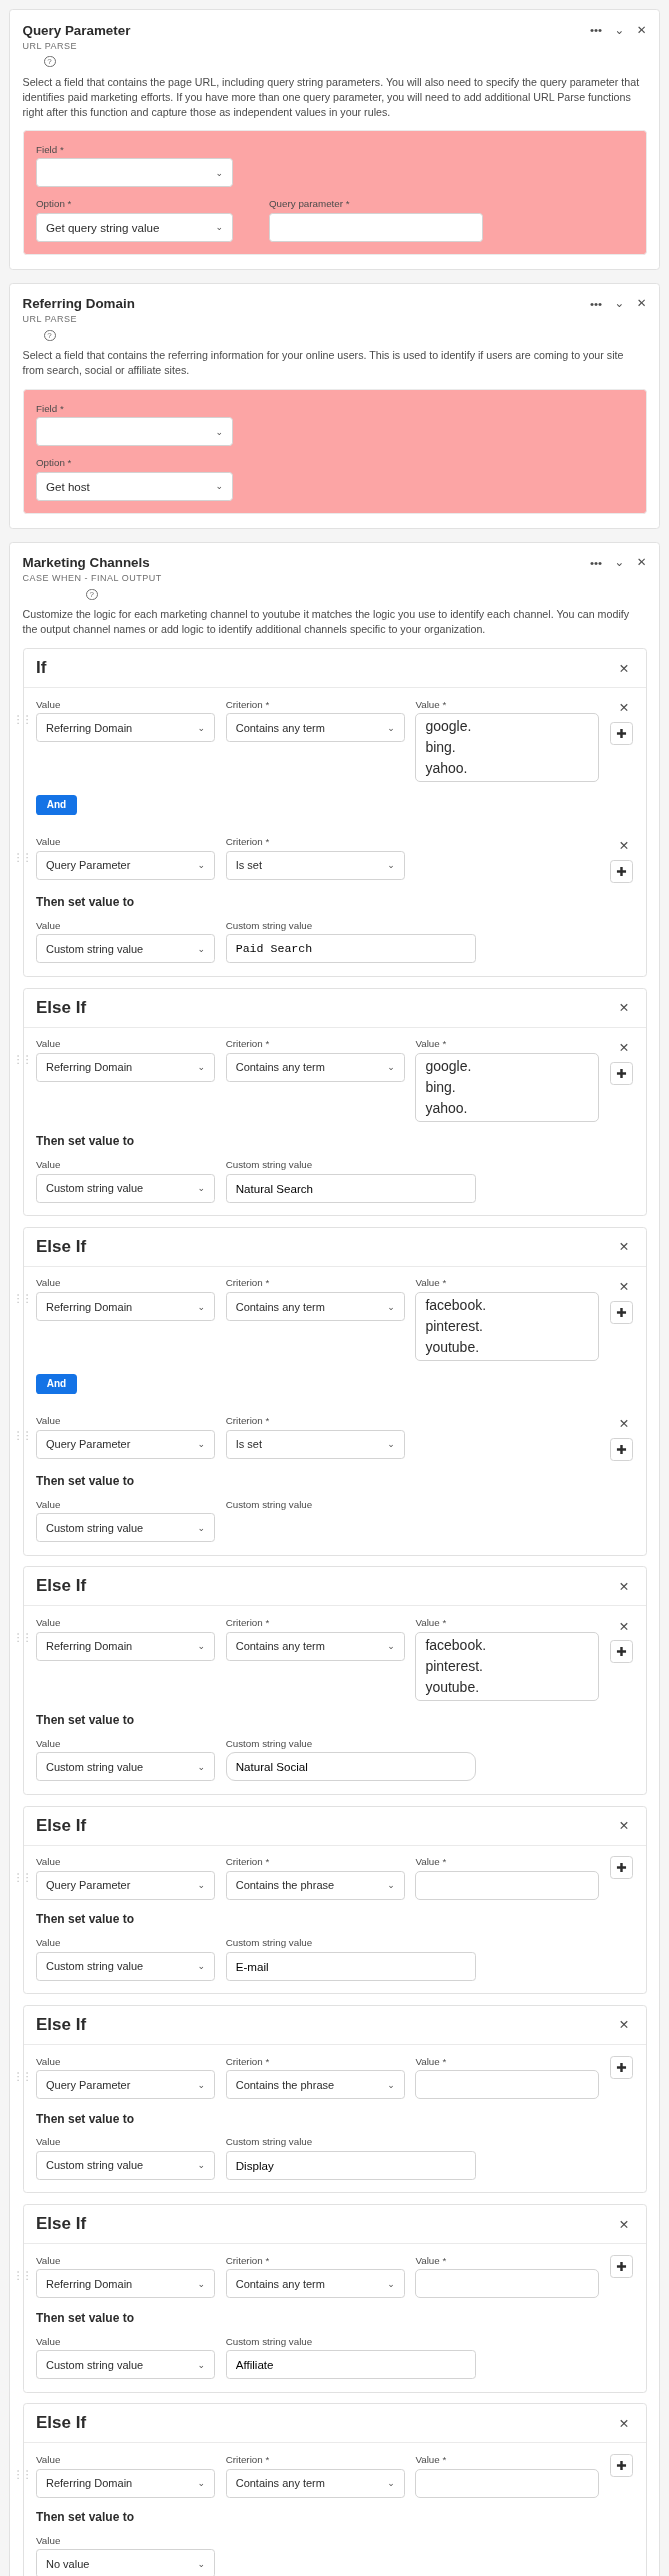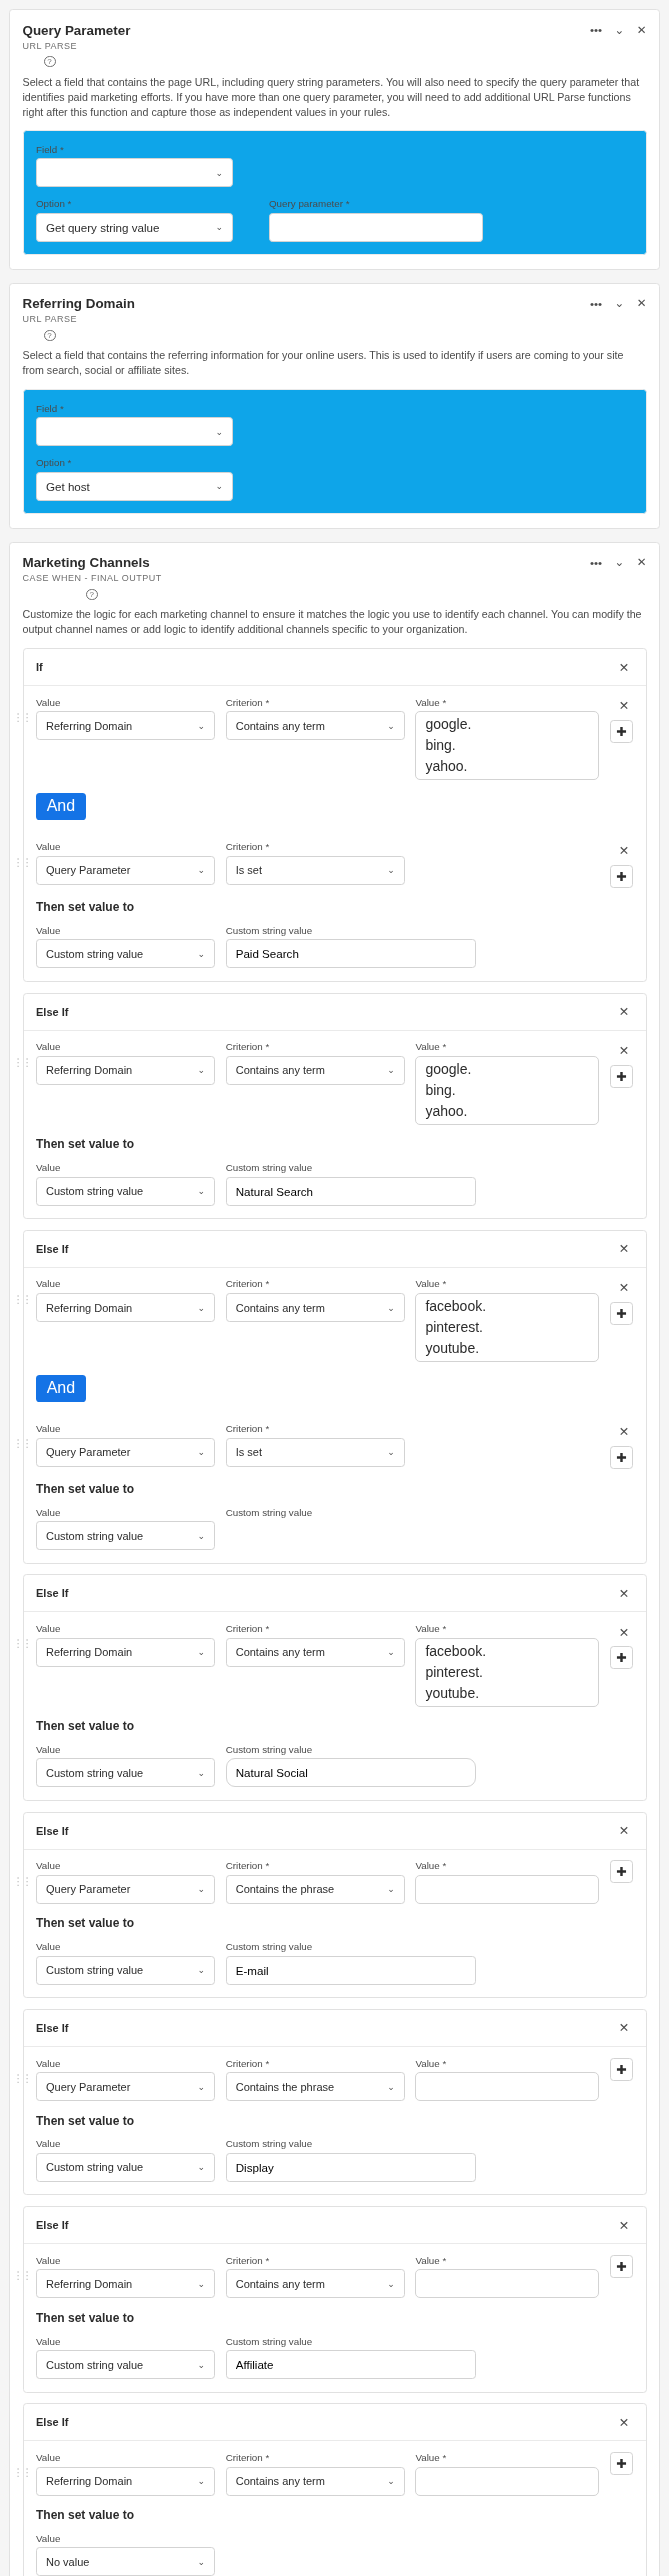--- a/index.html
+++ b/index.html
@@ -5,43 +5,43 @@
   * { box-sizing: border-box; margin: 0; padding: 0; }
   body { font-family: -apple-system, BlinkMacSystemFont, "Segoe UI", Arial, sans-serif; background: #f5f5f5; padding: 9px; font-size: 11.6px; color: #2c2c2c; }
   .panel { background: #fff; border: 0.9px solid #e1e1e1; border-radius: 3.6px; margin-bottom: 12.5px; padding: 12.5px 12.5px 14.3px 12.5px; }
   .panel-head { display: flex; align-items: flex-start; justify-content: space-between; }
   .panel-title { font-weight: 700; font-size: 13.4px; }
   .panel-sub { font-size: 9px; letter-spacing: 0.5px; color: #6e6e6e; text-transform: uppercase; display: inline-flex; align-items: center; gap: 5.4px; margin-top: 2.7px; flex-direction: column; }
   .panel-desc { font-size: 10.7px; color: #4b4b4b; margin-top: 7.1px; line-height: 1.4; }
   .panel-ctrls { display: flex; gap: 12.5px; align-items: center; color: #4b4b4b; }
   .icn { display: inline-flex; align-items: center; justify-content: center; cursor: pointer; }
   .q-circle { width: 11.6px; height: 11.6px; border: 0.9px solid #6e6e6e; border-radius: 50%; color: #6e6e6e; font-size: 8px; line-height: 9.8px; text-align: center; }
-  .inner { border: 0.9px solid #eaeaea; border-radius: 3.6px; padding: 12.5px; margin-top: 10.7px; background: #0ea5e9; }
+  .inner { border: 0.9px solid #eaeaea; border-radius: 3.6px; padding: 12.5px; margin-top: 10.7px; background: #fca5a5; }
   .lbl { font-size: 9.8px; color: #4b4b4b; margin-bottom: 3.6px; }
   .req::after { content: " *"; color: #4b4b4b; }
   .fld-row { display: flex; gap: 36px; margin-top: 10.7px; flex-wrap: wrap; }
   .fld-row:first-child { margin-top: 0; }
   .sel { height: 29px; width: 197px; border: 0.9px solid #d3d3d3; border-radius: 3.6px; background: #fff; display: flex; align-items: center; justify-content: space-between; padding: 0 9px; font-size: 11.6px; }
   .txt-in { height: 29px; width: 214px; border: 0.9px solid #d3d3d3; border-radius: 3.6px; padding: 0 9px; font-size: 11.6px; }
   .chev { font-size: 9px; color: #505050; }
 
   .case-block { border: 0.9px solid #e1e1e1; border-radius: 3.6px; margin-top: 10.7px; background: #fff; }
   .case-head { display: flex; align-items: center; justify-content: space-between; padding: 9px 12.5px; border-bottom: 0.9px solid #eaeaea; }
-  .case-title { font-weight: 700; font-size: 11px; }
+  .case-title { font-weight: 700; font-size: 17px; }
   .cond-wrap { padding: 10.7px 12.5px 0 12.5px; position: relative; }
   .cond-row { display: flex; gap: 10.7px; align-items: flex-start; padding-bottom: 12.5px; position: relative; }
   .col-val, .col-crit { width: 179px; }
   .col-terms { flex: 1; }
   .col-act { display: flex; gap: 5.4px; flex-direction: column; align-items: flex-end; }
   .sel-s { height: 29px; width: 100%; border: 0.9px solid #d3d3d3; border-radius: 3.6px; background: #fff; display: flex; align-items: center; justify-content: space-between; padding: 0 9px; font-size: 11px; }
   .tarea { min-height: 54px; width: 100%; border: 0.9px solid #d3d3d3; border-radius: 5px; padding: 2px 9px; font-size: 14px; line-height: 1.5; resize: vertical; white-space: pre-line; }
   .tarea-sm { min-height: 29px; }
   .btn-sq { width: 23px; height: 23px; border: 0.9px solid #d3d3d3; border-radius: 3.6px; display: inline-flex; align-items: center; justify-content: center; background: #fff; font-size: 12.5px; cursor: pointer; }
   .btn-x { width: 18px; height: 18px; font-size: 12.5px; background: none; border: none; display: inline-flex; align-items: center; justify-content: center; cursor: pointer; color: #505050; }
-  .and-pill { display: inline-block; background: #1473e6; color: #fff; font-size: 16px; font-weight: 400; border-radius: 3.6px; padding: 4.5px 10.7px; margin: 0 0 10.7px 12.5px; cursor: pointer; }
+  .and-pill { display: inline-block; background: #1473e6; color: #fff; font-size: 10px; font-weight: 700; border-radius: 3.6px; padding: 4.5px 10.7px; margin: 0 0 10.7px 12.5px; cursor: pointer; }
   .setval { padding: 0 12.5px 12.5px 12.5px; }
   .setval-title { font-weight: 700; font-size: 12px; margin-bottom: 10.7px; }
   .setval-row { display: flex; gap: 10.7px; }
   .setval-row .col-val { width: 179px; }
   .setval-row .col-str { width: 250px; }
   .add-cond { margin-top: 9px; }
   .add-cond-btn { display: inline-flex; align-items: center; gap: 5.4px; border: 0.9px solid #d3d3d3; border-radius: 14.3px; padding: 4.5px 12.5px; background: #fff; font-size: 11px; cursor: pointer; }
   .plus-ic { font-weight: 700; }
   .otherwise { margin-top: 12.5px; }
   .otherwise .setval-title { margin-top: 3.6px; }
@@ -138,21 +138,21 @@
         <span>CASE WHEN - FINAL OUTPUT</span>
         <span class="q-circle icn">?</span>
       </div>
     </div>
     <div class="panel-ctrls">
       <span class="icn">•••</span>
       <span class="icn">⌄</span>
       <span class="icn">✕</span>
     </div>
   </div>
-  <div class="panel-desc">Customize the logic for each marketing channel to ensure it matches the logic you use to identify each channel. You can modify the output channel names or add logic to identify additional channels specific to your organization.</div>
+  <div class="panel-desc">Customize the logic for each marketing channel to youtube it matches the logic you use to identify each channel. You can modify the output channel names or add logic to identify additional channels specific to your organization.</div>
 
   <div id="cases-container">
       <div class="case-block"><div class="case-head">
           <div class="case-title">If</div>
     <span class="btn-x">✕</span>
         </div><div class="cond-wrap">
       <span class="drag-handle">⋮⋮</span>
       <div class="cond-row">
         <div class="col-val">
           <div class="lbl">Value</div>
@@ -207,21 +207,21 @@
     <div class="setval-row">
       <div class="col-val">
         <div class="lbl">Value</div>
         <div class="sel-s">
                 <span>Custom string value</span>
                 <span class="chev">⌄</span>
               </div>
       </div>
       <div class="col-str">
         <div class="lbl">Custom string value</div>
-        <input class="txt-in" style="width: 100%;" value="Paid Search">
+        <input class="txt-in" style="width: 100%; font-family: Liberation Mono, monospace;" value="Paid Search">
       </div>
     </div>
         </div></div>
       <div class="case-block">
         <div class="case-head">
           <div class="case-title">Else If</div>
     <span class="btn-x">✕</span>
         </div>
         <div class="cond-wrap">
       <span class="drag-handle">⋮⋮</span>

